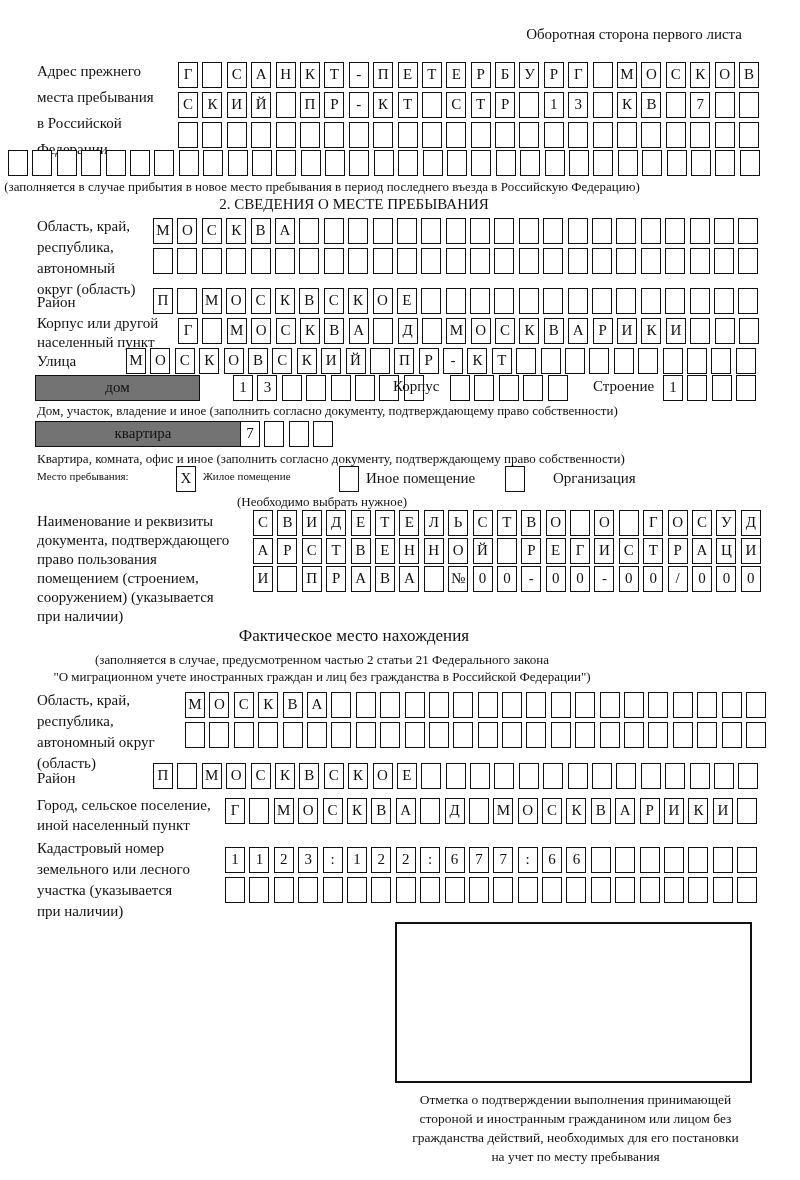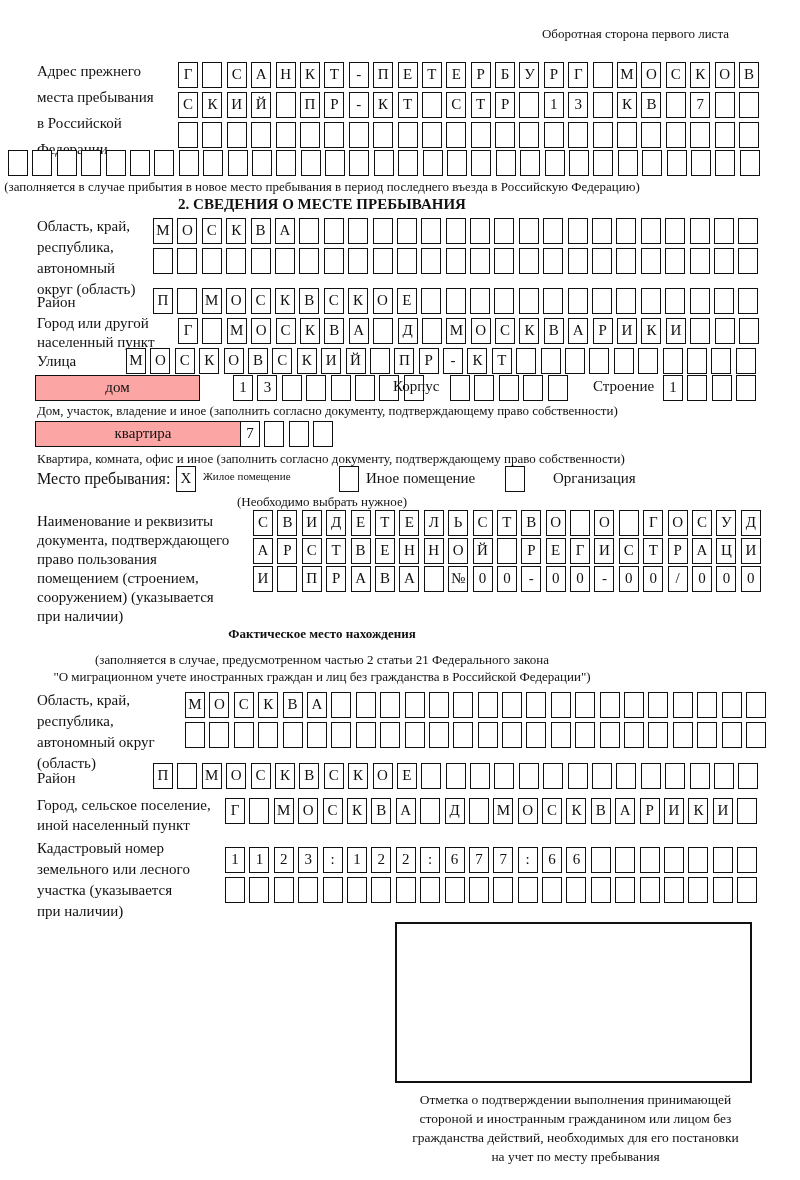--- a/index.html
+++ b/index.html
@@ -16,31 +16,31 @@
   .cell{
     display:inline-block;box-sizing:border-box;
     width:20px;height:26px;margin-right:4.4px;
     border:1.6px solid #111;
     text-align:center;font-size:15px;line-height:23px;
     font-family:"Liberation Serif","DejaVu Serif",serif;
     vertical-align:top;background:#fff;
   }
   .fieldrect{
     position:absolute;box-sizing:border-box;border:1.6px solid #111;
-    text-align:center;font-size:15px;height:26px;line-height:23px;background:#fca5a5;
+    text-align:center;font-size:15px;height:26px;line-height:23px;background:#737373;
   }
-  .bold{font-weight:bold;}
+  .bold{font-weight:normal;padding-left:32px;}
   .bigbox{position:absolute;box-sizing:border-box;border:2px solid #111;background:#fff;}
 </style>
 </head>
 <body>
 
 <div class="page">
 
-  <div class="abs" style="top:26px;right:71px;font-size:13px;">Оборотная сторона первого листа</div>
+  <div class="abs" style="top:26px;right:58px;font-size:15px;">Оборотная сторона первого листа</div>
 
   <div class="abs lbl" style="left:37px;top:58px;width:140px;line-height:26px;">Адрес прежнего
 места пребывания
 в Российской
 Федерации</div>
   <div class="grid-row" style="left:178px;top:62px;"><span class="cell">Г</span><span class="cell"></span><span class="cell">С</span><span class="cell">А</span><span class="cell">Н</span><span class="cell">К</span><span class="cell">Т</span><span class="cell">-</span><span class="cell">П</span><span class="cell">Е</span><span class="cell">Т</span><span class="cell">Е</span><span class="cell">Р</span><span class="cell">Б</span><span class="cell">У</span><span class="cell">Р</span><span class="cell">Г</span><span class="cell"></span><span class="cell">М</span><span class="cell">О</span><span class="cell">С</span><span class="cell">К</span><span class="cell">О</span><span class="cell">В</span></div>
   <div class="grid-row" style="left:178px;top:92px;"><span class="cell">С</span><span class="cell">К</span><span class="cell">И</span><span class="cell">Й</span><span class="cell"></span><span class="cell">П</span><span class="cell">Р</span><span class="cell">-</span><span class="cell">К</span><span class="cell">Т</span><span class="cell"></span><span class="cell">С</span><span class="cell">Т</span><span class="cell">Р</span><span class="cell"></span><span class="cell">1</span><span class="cell">3</span><span class="cell"></span><span class="cell">К</span><span class="cell">В</span><span class="cell"></span><span class="cell">7</span><span class="cell"></span><span class="cell"></span></div>
   <div class="grid-row" style="left:178px;top:122px;"><span class="cell"></span><span class="cell"></span><span class="cell"></span><span class="cell"></span><span class="cell"></span><span class="cell"></span><span class="cell"></span><span class="cell"></span><span class="cell"></span><span class="cell"></span><span class="cell"></span><span class="cell"></span><span class="cell"></span><span class="cell"></span><span class="cell"></span><span class="cell"></span><span class="cell"></span><span class="cell"></span><span class="cell"></span><span class="cell"></span><span class="cell"></span><span class="cell"></span><span class="cell"></span><span class="cell"></span></div>
   <div class="grid-row" style="left:8px;top:150px;"><span class="cell"></span><span class="cell"></span><span class="cell"></span><span class="cell"></span><span class="cell"></span><span class="cell"></span><span class="cell"></span><span class="cell"></span><span class="cell"></span><span class="cell"></span><span class="cell"></span><span class="cell"></span><span class="cell"></span><span class="cell"></span><span class="cell"></span><span class="cell"></span><span class="cell"></span><span class="cell"></span><span class="cell"></span><span class="cell"></span><span class="cell"></span><span class="cell"></span><span class="cell"></span><span class="cell"></span><span class="cell"></span><span class="cell"></span><span class="cell"></span><span class="cell"></span><span class="cell"></span><span class="cell"></span><span class="cell"></span></div>
   <div class="abs cap center" style="top:179px;">(заполняется в случае прибытия в новое место пребывания в период последнего въезда в Российскую Федерацию)</div>
@@ -50,59 +50,59 @@
   <div class="abs lbl" style="left:37px;top:216px;width:125px;">Область, край,
 республика,
 автономный
 округ (область)</div>
   <div class="grid-row" style="left:153px;top:218px;"><span class="cell">М</span><span class="cell">О</span><span class="cell">С</span><span class="cell">К</span><span class="cell">В</span><span class="cell">А</span><span class="cell"></span><span class="cell"></span><span class="cell"></span><span class="cell"></span><span class="cell"></span><span class="cell"></span><span class="cell"></span><span class="cell"></span><span class="cell"></span><span class="cell"></span><span class="cell"></span><span class="cell"></span><span class="cell"></span><span class="cell"></span><span class="cell"></span><span class="cell"></span><span class="cell"></span><span class="cell"></span><span class="cell"></span></div>
   <div class="grid-row" style="left:153px;top:248px;"><span class="cell"></span><span class="cell"></span><span class="cell"></span><span class="cell"></span><span class="cell"></span><span class="cell"></span><span class="cell"></span><span class="cell"></span><span class="cell"></span><span class="cell"></span><span class="cell"></span><span class="cell"></span><span class="cell"></span><span class="cell"></span><span class="cell"></span><span class="cell"></span><span class="cell"></span><span class="cell"></span><span class="cell"></span><span class="cell"></span><span class="cell"></span><span class="cell"></span><span class="cell"></span><span class="cell"></span><span class="cell"></span></div>
 
   <div class="abs lbl" style="left:37px;top:292px;">Район</div>
   <div class="grid-row" style="left:153px;top:288px;"><span class="cell">П</span><span class="cell"></span><span class="cell">М</span><span class="cell">О</span><span class="cell">С</span><span class="cell">К</span><span class="cell">В</span><span class="cell">С</span><span class="cell">К</span><span class="cell">О</span><span class="cell">Е</span><span class="cell"></span><span class="cell"></span><span class="cell"></span><span class="cell"></span><span class="cell"></span><span class="cell"></span><span class="cell"></span><span class="cell"></span><span class="cell"></span><span class="cell"></span><span class="cell"></span><span class="cell"></span><span class="cell"></span><span class="cell"></span></div>
 
-  <div class="abs lbl" style="left:37px;top:314px;width:145px;line-height:19px;">Город или другой
+  <div class="abs lbl" style="left:37px;top:314px;width:145px;line-height:19px;">Корпус или другой
 населенный пункт</div>
   <div class="grid-row" style="left:178px;top:318px;"><span class="cell">Г</span><span class="cell"></span><span class="cell">М</span><span class="cell">О</span><span class="cell">С</span><span class="cell">К</span><span class="cell">В</span><span class="cell">А</span><span class="cell"></span><span class="cell">Д</span><span class="cell"></span><span class="cell">М</span><span class="cell">О</span><span class="cell">С</span><span class="cell">К</span><span class="cell">В</span><span class="cell">А</span><span class="cell">Р</span><span class="cell">И</span><span class="cell">К</span><span class="cell">И</span><span class="cell"></span><span class="cell"></span><span class="cell"></span></div>
 
   <div class="abs lbl" style="left:37px;top:351px;">Улица</div>
   <div class="grid-row" style="left:126px;top:348px;"><span class="cell">М</span><span class="cell">О</span><span class="cell">С</span><span class="cell">К</span><span class="cell">О</span><span class="cell">В</span><span class="cell">С</span><span class="cell">К</span><span class="cell">И</span><span class="cell">Й</span><span class="cell"></span><span class="cell">П</span><span class="cell">Р</span><span class="cell">-</span><span class="cell">К</span><span class="cell">Т</span><span class="cell"></span><span class="cell"></span><span class="cell"></span><span class="cell"></span><span class="cell"></span><span class="cell"></span><span class="cell"></span><span class="cell"></span><span class="cell"></span><span class="cell"></span></div>
 
   <div class="fieldrect" style="left:35px;top:375px;width:165px;">дом</div>
   <div class="grid-row" style="left:205px;top:375px;padding-left:28px;"><span class="cell">1</span><span class="cell">3</span><span class="cell"></span><span class="cell"></span><span class="cell"></span><span class="cell"></span><span class="cell"></span><span class="cell"></span></div>
   <div class="abs" style="left:393px;top:378px;font-size:15px;">Корпус</div>
   <div class="grid-row" style="left:450px;top:375px;"><span class="cell"></span><span class="cell"></span><span class="cell"></span><span class="cell"></span><span class="cell"></span></div>
   <div class="abs" style="left:593px;top:378px;font-size:15px;">Строение</div>
   <div class="grid-row" style="left:663px;top:375px;"><span class="cell">1</span><span class="cell"></span><span class="cell"></span><span class="cell"></span></div>
   <div class="abs cap" style="left:37px;top:403px;">Дом, участок, владение и иное (заполнить согласно документу, подтверждающему право собственности)</div>
 
   <div class="fieldrect" style="left:35px;top:421px;width:216px;">квартира</div>
   <div class="grid-row" style="left:240px;top:421px;"><span class="cell">7</span><span class="cell"></span><span class="cell"></span><span class="cell"></span></div>
   <div class="abs cap" style="left:37px;top:451px;">Квартира, комната, офис и иное (заполнить согласно документу, подтверждающему право собственности)</div>
 
-  <div class="abs" style="left:37px;top:470px;font-size:16px;">Место пребывания:</div>
+  <div class="abs" style="left:37px;top:470px;font-size:11px;">Место пребывания:</div>
   <div class="grid-row" style="left:176px;top:466px;"><span class="cell">X</span></div>
   <div class="abs" style="left:203px;top:470px;font-size:11px;">Жилое помещение</div>
   <div class="grid-row" style="left:339px;top:466px;"><span class="cell"></span></div>
   <div class="abs" style="left:366px;top:470px;font-size:15px;">Иное помещение</div>
   <div class="grid-row" style="left:505px;top:466px;"><span class="cell"></span></div>
   <div class="abs" style="left:553px;top:470px;font-size:15px;">Организация</div>
   <div class="abs cap center" style="top:494px;">(Необходимо выбрать нужное)</div>
 
   <div class="abs lbl" style="left:37px;top:512px;width:215px;line-height:19px;">Наименование и реквизиты
 документа, подтверждающего
 право пользования
 помещением (строением,
 сооружением) (указывается
 при наличии)</div>
   <div class="grid-row" style="left:253px;top:510px;"><span class="cell">С</span><span class="cell">В</span><span class="cell">И</span><span class="cell">Д</span><span class="cell">Е</span><span class="cell">Т</span><span class="cell">Е</span><span class="cell">Л</span><span class="cell">Ь</span><span class="cell">С</span><span class="cell">Т</span><span class="cell">В</span><span class="cell">О</span><span class="cell"></span><span class="cell">О</span><span class="cell"></span><span class="cell">Г</span><span class="cell">О</span><span class="cell">С</span><span class="cell">У</span><span class="cell">Д</span></div>
   <div class="grid-row" style="left:253px;top:538px;"><span class="cell">А</span><span class="cell">Р</span><span class="cell">С</span><span class="cell">Т</span><span class="cell">В</span><span class="cell">Е</span><span class="cell">Н</span><span class="cell">Н</span><span class="cell">О</span><span class="cell">Й</span><span class="cell"></span><span class="cell">Р</span><span class="cell">Е</span><span class="cell">Г</span><span class="cell">И</span><span class="cell">С</span><span class="cell">Т</span><span class="cell">Р</span><span class="cell">А</span><span class="cell">Ц</span><span class="cell">И</span></div>
   <div class="grid-row" style="left:253px;top:566px;"><span class="cell">И</span><span class="cell"></span><span class="cell">П</span><span class="cell">Р</span><span class="cell">А</span><span class="cell">В</span><span class="cell">А</span><span class="cell"></span><span class="cell">№</span><span class="cell">0</span><span class="cell">0</span><span class="cell">-</span><span class="cell">0</span><span class="cell">0</span><span class="cell">-</span><span class="cell">0</span><span class="cell">0</span><span class="cell">/</span><span class="cell">0</span><span class="cell">0</span><span class="cell">0</span></div>
 
-  <div class="abs center bold" style="top:626px;font-size:13px;">Фактическое место нахождения</div>
+  <div class="abs center bold" style="top:626px;font-size:17px;">Фактическое место нахождения</div>
   <div class="abs cap center" style="top:652px;">(заполняется в случае, предусмотренном частью 2 статьи 21 Федерального закона</div>
   <div class="abs cap center" style="top:669px;">"О миграционном учете иностранных граждан и лиц без гражданства в Российской Федерации")</div>
 
   <div class="abs lbl" style="left:37px;top:690px;width:145px;">Область, край,
 республика,
 автономный округ
 (область)</div>
   <div class="grid-row" style="left:185px;top:692px;"><span class="cell">М</span><span class="cell">О</span><span class="cell">С</span><span class="cell">К</span><span class="cell">В</span><span class="cell">А</span><span class="cell"></span><span class="cell"></span><span class="cell"></span><span class="cell"></span><span class="cell"></span><span class="cell"></span><span class="cell"></span><span class="cell"></span><span class="cell"></span><span class="cell"></span><span class="cell"></span><span class="cell"></span><span class="cell"></span><span class="cell"></span><span class="cell"></span><span class="cell"></span><span class="cell"></span><span class="cell"></span></div>
   <div class="grid-row" style="left:185px;top:722px;"><span class="cell"></span><span class="cell"></span><span class="cell"></span><span class="cell"></span><span class="cell"></span><span class="cell"></span><span class="cell"></span><span class="cell"></span><span class="cell"></span><span class="cell"></span><span class="cell"></span><span class="cell"></span><span class="cell"></span><span class="cell"></span><span class="cell"></span><span class="cell"></span><span class="cell"></span><span class="cell"></span><span class="cell"></span><span class="cell"></span><span class="cell"></span><span class="cell"></span><span class="cell"></span><span class="cell"></span></div>
 

